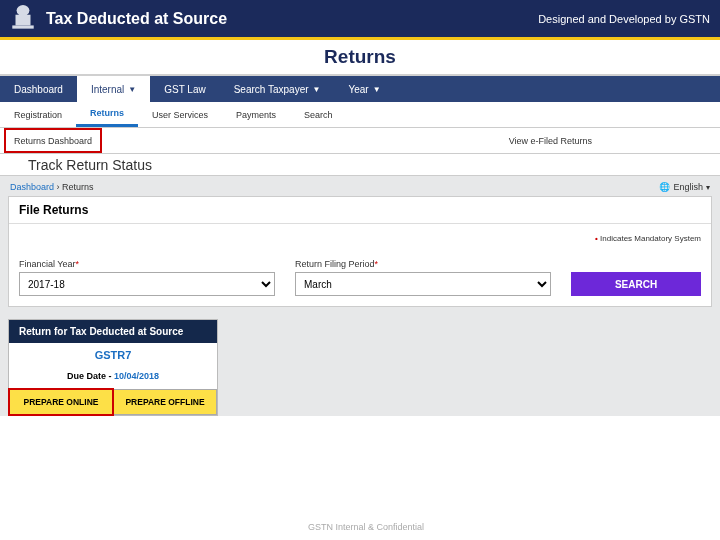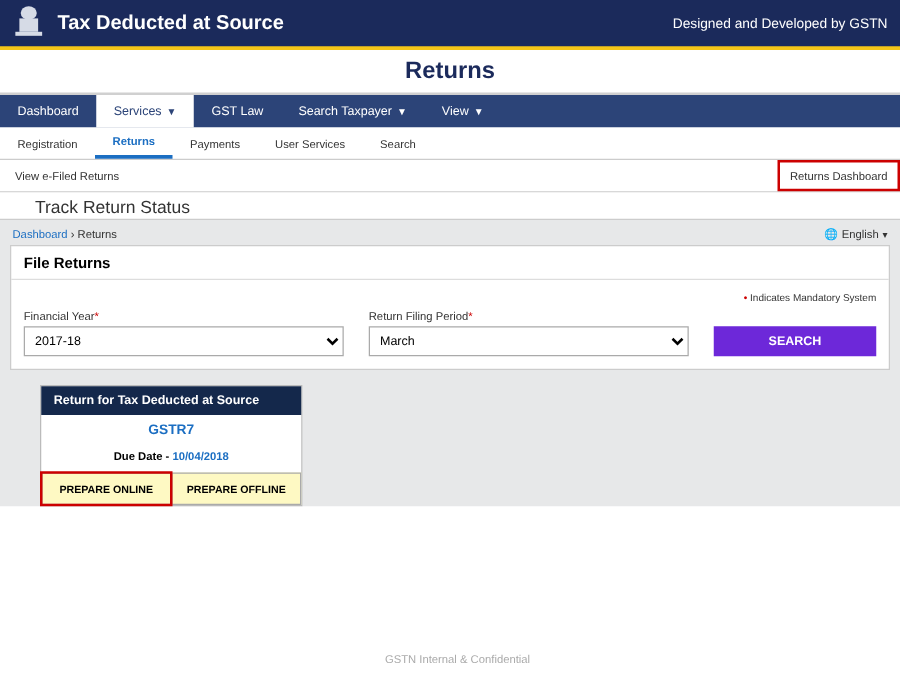--- a/index.html
+++ b/index.html
@@ -34,34 +34,34 @@
   .content { background: #e7e8e9; padding: 6px 8px 0 8px; }
   .crumb-row { display: flex; justify-content: space-between; font-size: 9px; color: #333; margin-bottom: 4px; padding: 0 2px; }
   .crumb-row .crumb a { color: #1b6ec2; text-decoration: none; }
   .crumb-row .lang { display: flex; align-items: center; gap: 3px; cursor: pointer; }
 
   .panel { background: #fff; border: 1px solid #ccc; }
   .panel-head { font-size: 12px; font-weight: bold; padding: 6px 10px; border-bottom: 1px solid #ddd; }
   .panel-body { padding: 10px; }
   .mandatory-note { text-align: right; font-size: 8px; color: #333; }
   .mandatory-note .star { color: #c00; font-weight: bold; }
-  .form-row { display: flex; gap: 20px; align-items: flex-end; margin-top: 5px; }
+  .form-row { display: flex; gap: 20px; align-items: flex-end; margin-top: 16px; }
   .field { flex: 1; }
   .field label { display: block; font-size: 9px; color: #333; margin-bottom: 3px; }
   .field label .star { color: #c00; }
   .field select { width: 100%; height: 24px; border: 1px solid #aaa; font-size: 10px; padding: 0 4px; background: #fff; }
   .search-btn { width: 130px; height: 24px; background: #6d28d9; color: #fff; border: none; font-size: 10px; font-weight: bold; cursor: pointer; }
 
-  .card { width: 210px; background: #fff; border: 1px solid #bbb; margin-top: 12px; margin-left: 24px; }
+  .card { width: 210px; background: #fff; border: 1px solid #bbb; margin-top: 12px; }
   .card-head { background: #14284b; color: #fff; font-size: 10px; font-weight: bold; padding: 6px 10px; }
   .card-sub { text-align: center; font-size: 11px; font-weight: bold; color: #1b6ec2; padding: 6px 0 10px 0; }
   .card-due { font-size: 9px; font-weight: bold; text-align: center; padding-bottom: 8px; }
   .card-due .date { color: #1b6ec2; }
   .card-btns { display: flex; }
-  .card-btns button { flex: 1; height: 26px; font-size: 8.5px; font-weight: bold; background: #fef9c3; border: 1px solid #aaa; cursor: pointer; }
+  .card-btns button { flex: 1; height: 26px; font-size: 8.5px; font-weight: bold; background: #fde047; border: 1px solid #aaa; cursor: pointer; }
   .card-btns button.highlight { outline: 2px solid #c00; outline-offset: -1px; position: relative; z-index: 1; }
 
   .footer { position: absolute; bottom: 0; left: 12px; right: 0; display: flex; justify-content: center; padding: 8px 0; font-size: 9px; color: #aaa; }
   .footer .slide { position: absolute; right: 110px; color: #b8b8b8; font-size: 9px; margin-top: 42px; }
 </style>
 </head>
 <body>
 
 <div class="topbar">
   <div class="left">
@@ -77,45 +77,45 @@
     <h1>Tax Deducted at Source</h1>
   </div>
   <div class="right">Designed and Developed by GSTN</div>
 </div>
 
 <div class="section-title">Returns</div>
 
 <div class="nav1">
   <div class="item">Dashboard</div>
   <div class="item active">
-    <span>Services</span>
+    <span>Internal</span>
     <span class="caret">▼</span>
   </div>
   <div class="item">GST Law</div>
   <div class="item">
     <span>Search Taxpayer</span>
     <span class="caret">▼</span>
   </div>
   <div class="item">
-    <span>View</span>
+    <span>Year</span>
     <span class="caret">▼</span>
   </div>
 </div>
 
 <div class="nav2">
   <div class="item">Registration</div>
   <div class="item active">Returns</div>
+  <div class="item">User Services</div>
   <div class="item">Payments</div>
-  <div class="item">User Services</div>
   <div class="item">Search</div>
 </div>
 
 <div class="nav3">
+  <div class="item boxed">Returns Dashboard</div>
   <div class="item right">View e-Filed Returns</div>
-  <div class="item boxed">Returns Dashboard</div>
 </div>
 
 <div class="nav4">
   <div class="item">Track Return Status</div>
 </div>
 
 <div class="content">
 
   <div class="crumb-row">
     <div class="crumb">

